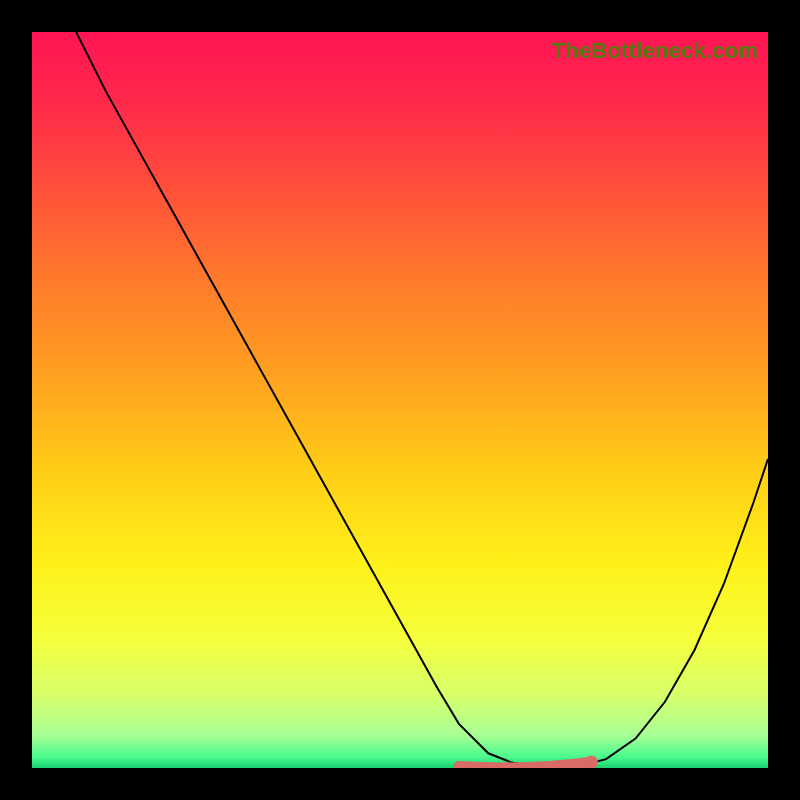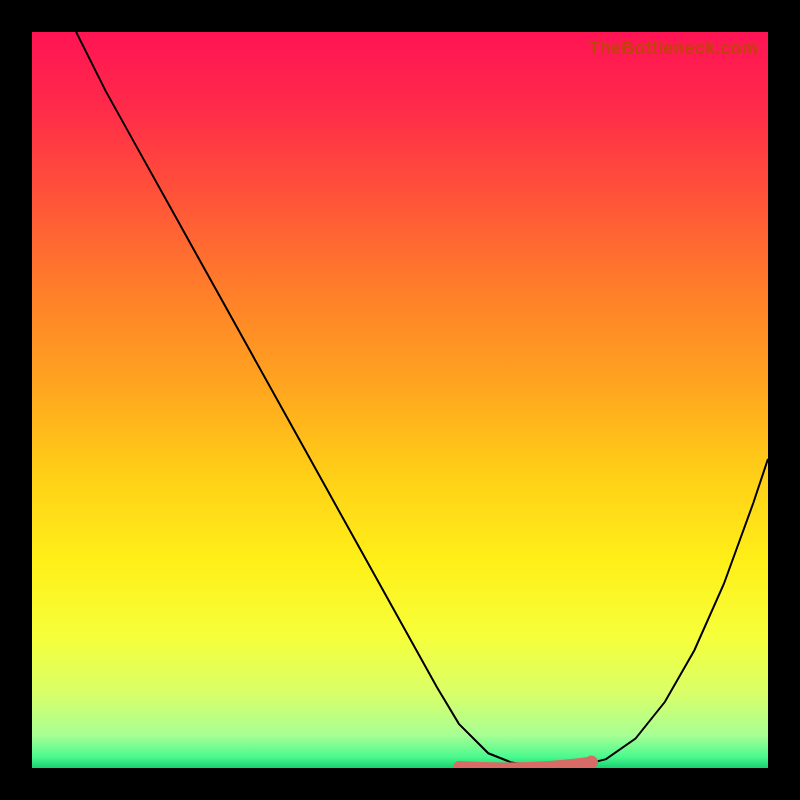--- a/index.html
+++ b/index.html
@@ -26,23 +26,23 @@
   }
   .gradient {
     position: absolute;
     inset: 0;
   }
   .watermark {
     position: absolute;
     top: 6px;
     right: 10px;
     font-family: Arial, Helvetica, sans-serif;
-    font-size: 18px;
+    font-size: 22px;
     font-weight: 600;
-    color: #c2410c;
+    color: #4d7c0f;
     letter-spacing: 0.2px;
   }
   svg.curve {
     position: absolute;
     inset: 0;
     width: 100%;
     height: 100%;
   }
 </style>
 </head>

